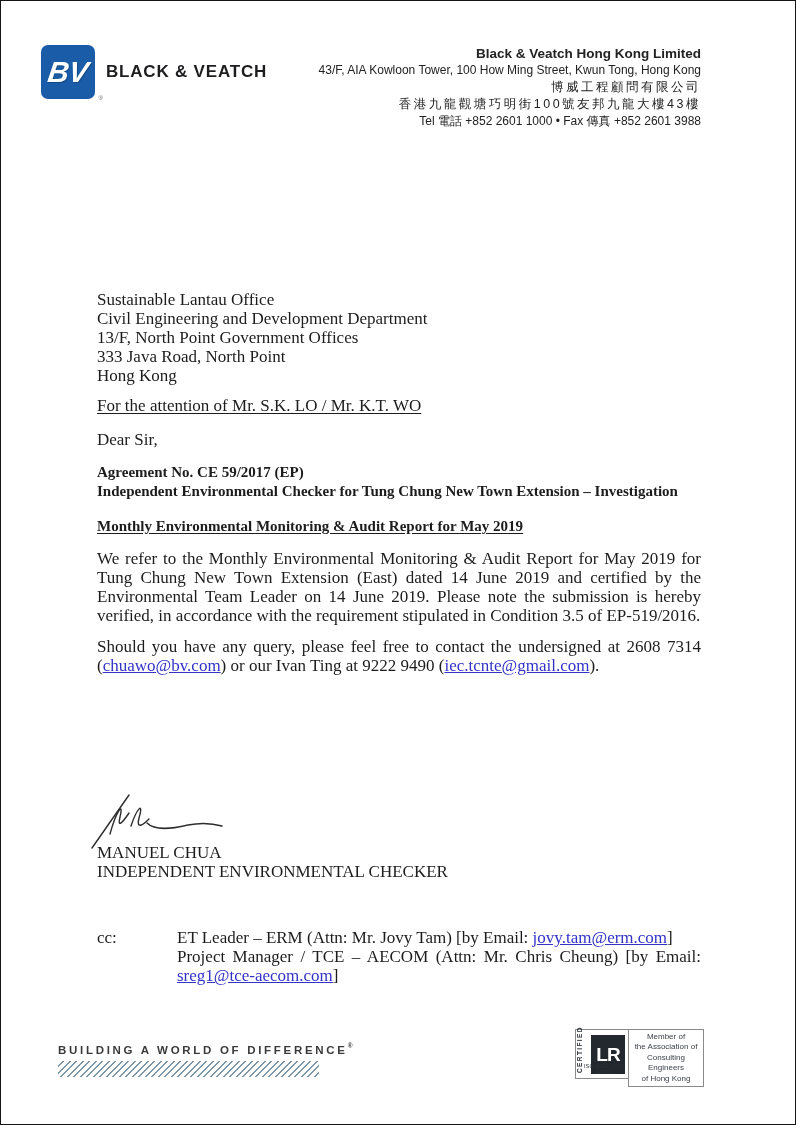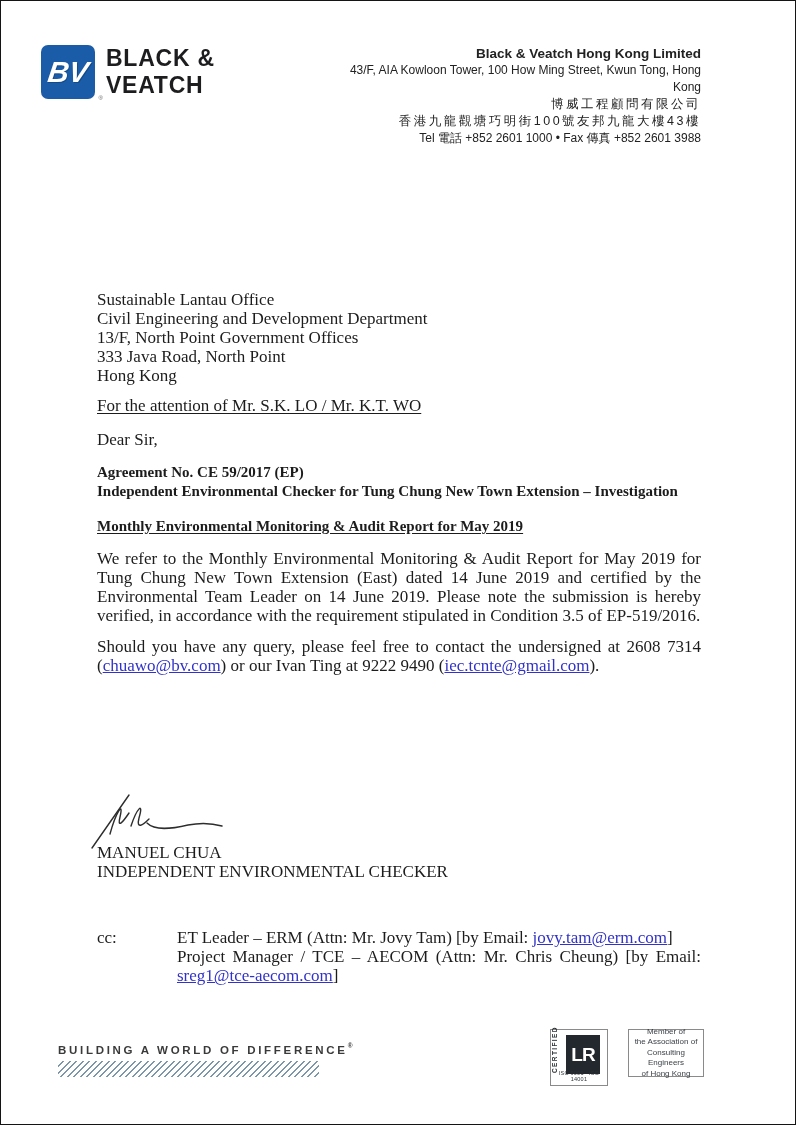--- a/index.html
+++ b/index.html
@@ -29,21 +29,21 @@
     font-family: "Liberation Sans", sans-serif;
     font-weight: bold; font-style: italic;
     color: #ffffff; font-size: 29px; line-height: 1;
     transform: skewX(-8deg);
     text-shadow: 1px 1px 0 #134a87;
   }
   .logo-reg { position: absolute; right: -8px; bottom: -2px; font-size: 6px; color: #666; font-family: "Liberation Sans", sans-serif; }
   .wordmark {
     margin-left: 11px;
     font-family: "Liberation Sans", sans-serif;
-    font-weight: bold; font-size: 23px; letter-spacing: 0.8px;
+    font-weight: bold; font-size: 17px; letter-spacing: 0.8px;
     color: #1d1d1f;
   }
   .company-block {
     margin-left: auto; text-align: right;
     font-family: "Liberation Sans", sans-serif;
     font-size: 12px; line-height: 17px; color: #222;
   }
   .company-name { font-weight: bold; font-size: 13.5px; }
   .zh { letter-spacing: 2.5px; font-size: 12.5px; }
 
@@ -84,21 +84,21 @@
     font-family: "Liberation Sans", sans-serif;
     font-weight: bold; font-size: 11.5px; letter-spacing: 2.7px;
     color: #3a3a3a; white-space: nowrap;
   }
   .tagline sup { font-size: 6.5px; letter-spacing: 0; vertical-align: 6px; }
   .hatch {
     top: 1060px; left: 57px; width: 261px; height: 16px;
     background: repeating-linear-gradient(135deg, transparent 0 3.2px, #7d97aa 3.2px 4.6px);
   }
   .badge { border: 1px solid #8a8a8a; background: #fff; box-sizing: border-box; }
-  .lr-badge { top: 1028px; left: 549px; width: 58px; height: 57px; }
+  .lr-badge { top: 1028px; left: 574px; width: 58px; height: 50px; }
   .lr-certified {
     position: absolute; left: 0px; top: 1px; height: 42px;
     writing-mode: vertical-rl; transform: rotate(180deg);
     font-family: "Liberation Sans", sans-serif; font-weight: bold;
     font-size: 6.5px; letter-spacing: 1.4px; color: #2b3137;
     text-align: center; width: 12px;
   }
   .lr-mark {
     position: absolute; left: 15px; top: 5px; width: 32px; height: 37px;
     background: #23282e; color: #fff;
@@ -106,21 +106,21 @@
     font-family: "Liberation Sans", sans-serif; font-weight: bold;
     font-size: 19px; letter-spacing: -1px;
     border: 1px solid #23282e;
   }
   .lr-iso {
     position: absolute; bottom: 3px; left: 0; right: 0; text-align: center;
     font-family: "Liberation Sans", sans-serif; font-size: 5.5px; color: #2b3137;
     letter-spacing: 0.2px;
   }
   .member-badge {
-    top: 1028px; left: 627px; width: 76px; height: 48px;
+    top: 1028px; left: 627px; width: 76px; height: 58px;
     display: flex; flex-direction: column; align-items: center; justify-content: center;
     font-family: "Liberation Sans", sans-serif; font-size: 8px; line-height: 10.5px;
     color: #3a3f45; text-align: center;
   }
 </style>
 </head>
 <body>
 
 <div class="page">
 

